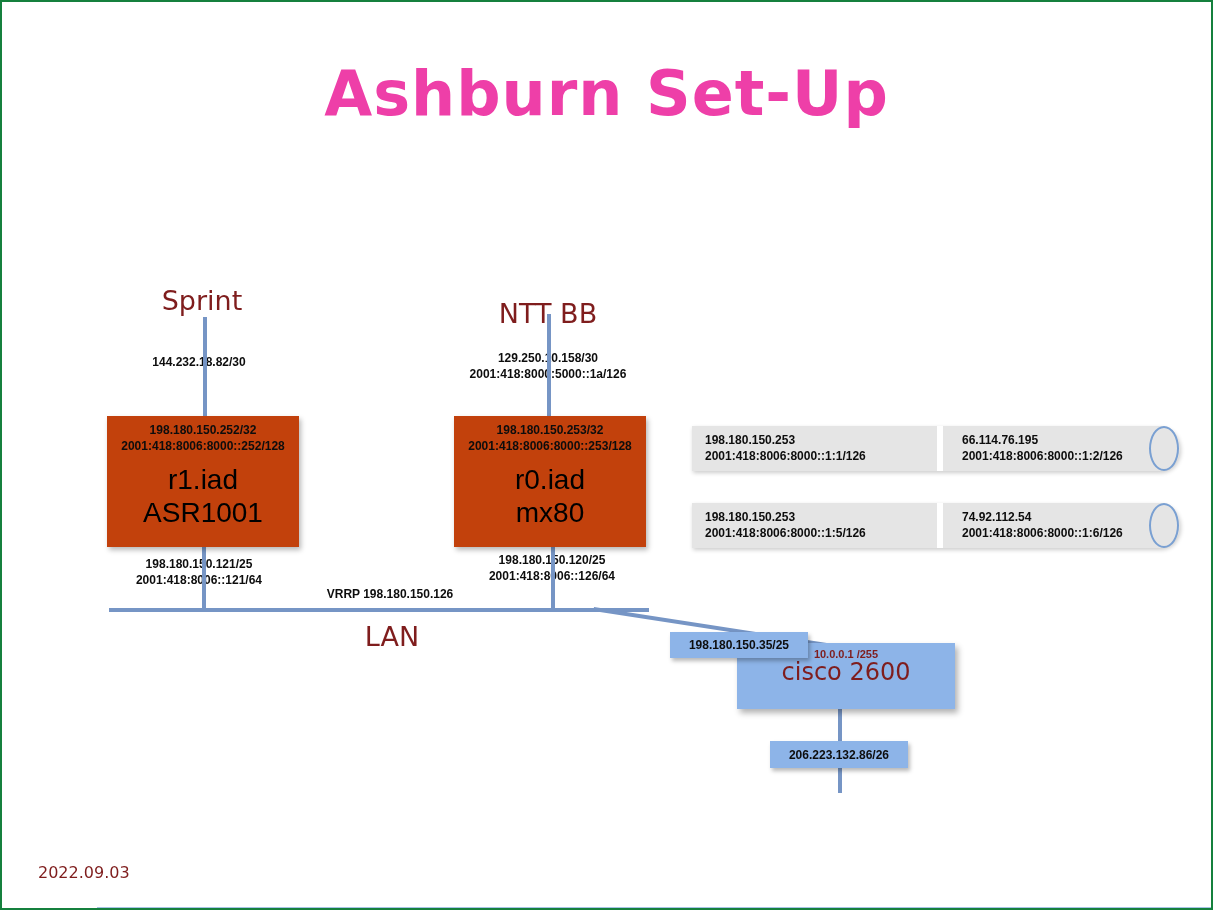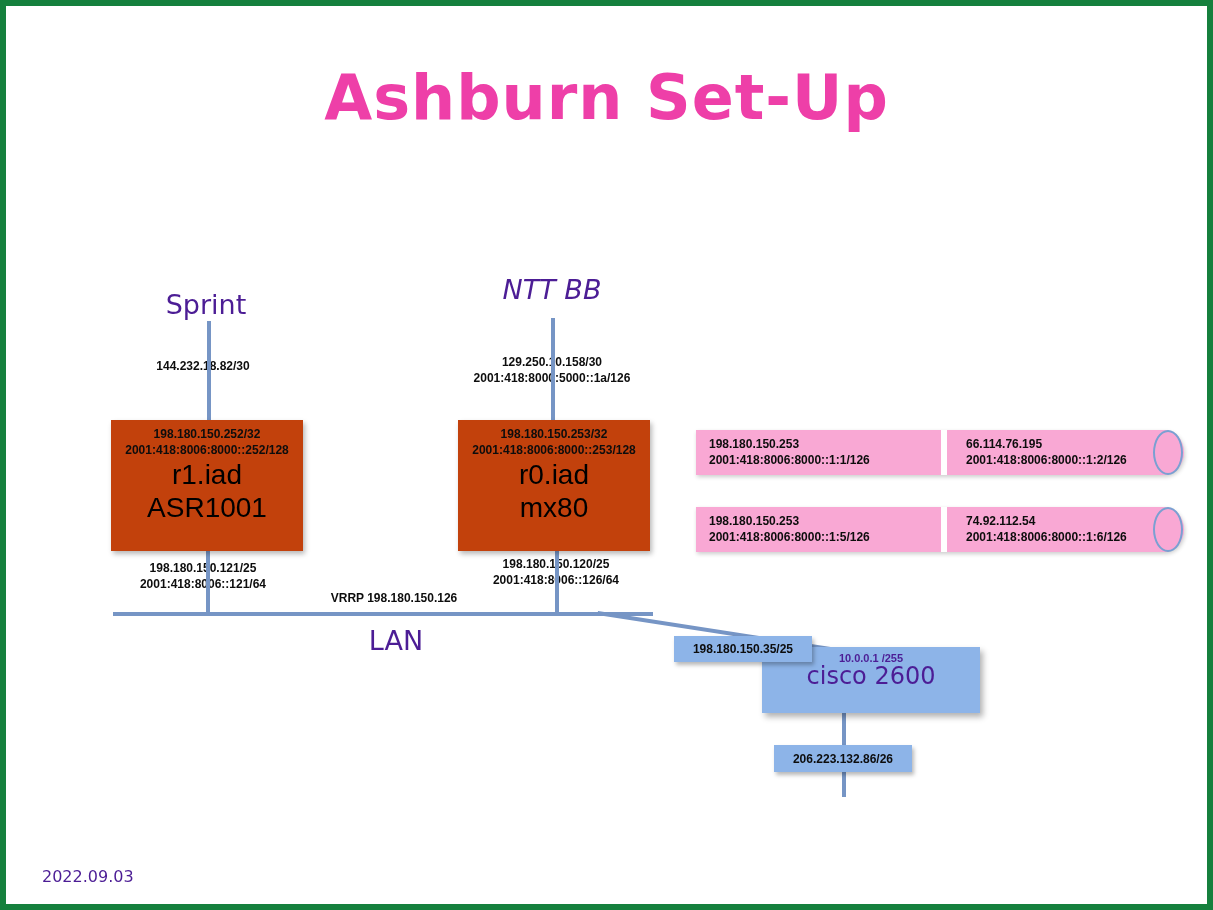--- a/index.html
+++ b/index.html
@@ -1,57 +1,57 @@
 <!DOCTYPE html>
 <html><head>
 <meta charset="utf-8">
 <style>
   * { margin:0; padding:0; box-sizing:border-box; }
   html,body { background:#ececec; }
   body { font-family:"DejaVu Sans", sans-serif; }
 
   .slide {
     position:relative; width:1213px; height:910px;
-    background:#ffffff; border:6px solid #15803d; overflow:hidden;
+    background:#ffffff; border:2px solid #15803d; overflow:hidden;
     margin:0 auto;
   }
 
   .title {
     position:absolute; left:0; right:0; top:55px; text-align:center;
     font-size:62px; font-weight:bold; color:#ee3fa8; letter-spacing:1px;
     font-family:"DejaVu Sans", sans-serif;
   }
 
-  .comic { font-family:"DejaVu Sans", sans-serif; color:#4c1d95; }
+  .comic { font-family:"DejaVu Sans", sans-serif; color:#7f1d1d; }
   .uplink-name { position:absolute; font-size:27px; text-align:center; width:200px; }
 
   .small {
     font-family:"Liberation Sans", sans-serif;
     font-size:12px; font-weight:bold; color:#0d0d0d; line-height:16px;
     text-align:center;
   }
 
   .line { position:absolute; background:#7695c5; z-index:3; }
   .vline { width:4px; }
   .hline { height:4px; }
 
   .node {
     position:absolute; background:#c2410c; text-align:center; z-index:4;
     box-shadow:2px 3px 5px rgba(0,0,0,0.28);
   }
-  .node .hostname { font-size:28px; line-height:33px; margin-top:0; color:#000;
+  .node .hostname { font-size:28px; line-height:33px; margin-top:9px; color:#000;
     font-family:"Liberation Sans", sans-serif; }
   .node .model { font-size:28px; line-height:33px; color:#000;
     font-family:"Liberation Sans", sans-serif; }
 
   .iplabel { position:absolute; z-index:2; }
 
   .pipe {
     position:absolute; left:690px; width:488px; height:45px;
-    background:#f9a8d4; z-index:4;
+    background:#e5e5e5; z-index:4;
     border-top-right-radius:20px 23px; border-bottom-right-radius:20px 23px;
     box-shadow:1px 2px 4px rgba(0,0,0,0.2);
   }
   .pipe .cap {
     position:absolute; right:1px; top:0; width:30px; height:45px;
     border:2px solid #7aa0d2; border-radius:50%;
   }
   .pipe .sep { position:absolute; left:245px; top:0; width:6px; height:45px; background:#ffffff; }
   .pipe .endpoint { position:absolute; top:6px; text-align:left; }
   .pipe .endpoint .small { text-align:left; }
@@ -61,21 +61,20 @@
   .badge {
     position:absolute; background:#8db4e8; z-index:5;
     box-shadow:2px 3px 4px rgba(0,0,0,0.28);
     display:flex; align-items:center; justify-content:center;
   }
 
   .oob-box {
     position:absolute; left:735px; top:641px; width:218px; height:66px;
     background:#8db4e8; z-index:4; text-align:center;
     box-shadow:3px 4px 6px rgba(0,0,0,0.3);
-    margin-left:21px;
   }
   .oob-box .mgmt { font-size:11px; font-weight:bold; line-height:14px; padding-top:4px;
     font-family:"Liberation Sans", sans-serif; }
   .oob-box .hostname { font-size:20px; line-height:23px; }
   .oob-box .model { font-size:24px; line-height:23px; }
 
   .lan-word { position:absolute; left:330px; top:619px; width:120px;
     font-size:27px; text-align:center; }
   .equinix { position:absolute; left:740px; top:812px; width:200px;
     font-size:28px; text-align:center; }
@@ -91,21 +90,21 @@
   }
 </style>
 </head>
 <body>
 
 <div class="slide">
 
   <div class="title">Ashburn Set-Up</div>
 
   <div class="comic uplink-name" style="left:100px; top:283px;">Sprint</div>
-  <div class="comic uplink-name" style="left:446px; top:268px;font-style:italic;">NTT BB</div>
+  <div class="comic uplink-name" style="left:446px; top:296px;">NTT BB</div>
 
   <div class="iplabel small" style="left:107px; top:352px; width:180px;">144.232.18.82/30</div>
   <div class="iplabel" style="left:436px; top:348px; width:220px;">
     <div class="small">129.250.10.158/30</div>
     <div class="small">2001:418:8000:5000::1a/126</div>
   </div>
 
   <div class="line vline" style="left:201px; top:315px; height:100px;"></div>
   <div class="line vline" style="left:545px; top:312px; height:103px;"></div>
 

